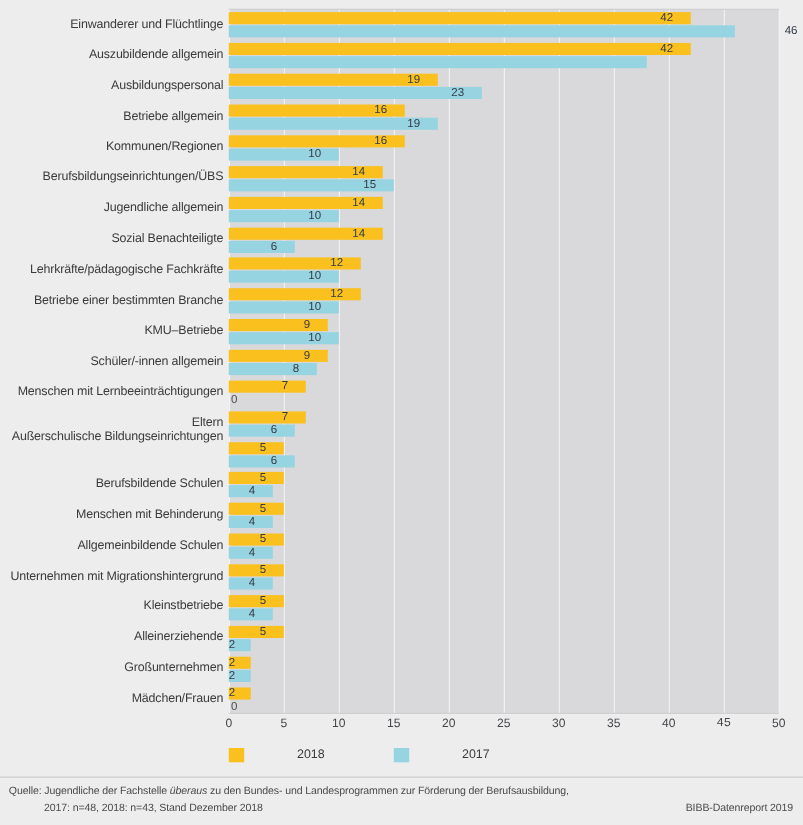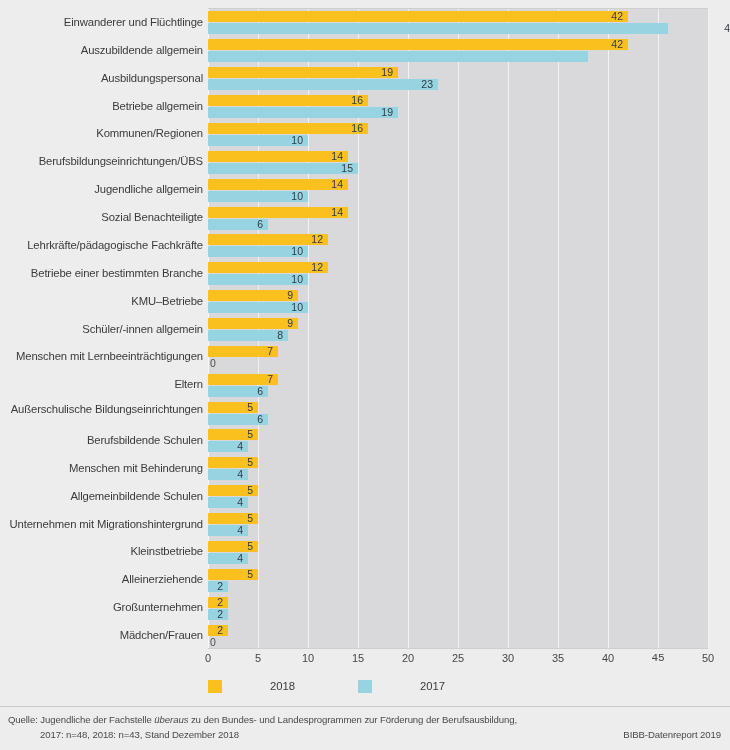--- a/index.html
+++ b/index.html
@@ -68,21 +68,21 @@
   .bar.y2018 { background: #fac01e; }
   .bar.y2017 { background: #96d4e2; }
 
   .bar-value {
     position: absolute;
     height: 11px;
     line-height: 11px;
     font-size: 10.5px;
     color: #333b45;
     text-align: right;
-    padding-right: 5px;
+    padding-right: 16px;
     box-sizing: border-box;
     white-space: nowrap;
   }
   .bar-value.zero {
     text-align: left;
     padding-right: 0;
     padding-left: 2px;
     color: #4d4d4d;
   }
 
@@ -180,21 +180,21 @@
         <div class="cat-label" style="top: 119.413px;">Kommunen/Regionen</div>
         <div class="cat-label" style="top: 147.283px;">Berufsbildungseinrichtungen/ÜBS</div>
         <div class="cat-label" style="top: 175.152px;">Jugendliche allgemein</div>
         <div class="cat-label" style="top: 203.022px;">Sozial Benachteiligte</div>
         <div class="cat-label" style="top: 230.891px;">Lehrkräfte/pädagogische Fachkräfte</div>
         <div class="cat-label" style="top: 258.761px;">Betriebe einer bestimmten Branche</div>
         <div class="cat-label" style="top: 286.63px;">KMU–Betriebe</div>
         <div class="cat-label" style="top: 314.5px;">Schüler/-innen allgemein</div>
         <div class="cat-label" style="top: 342.37px;">Menschen mit Lernbeeinträchtigungen</div>
         <div class="cat-label" style="top: 370.239px;">Eltern</div>
-        <div class="cat-label" style="top: 395px;">Außerschulische Bildungseinrichtungen</div>
+        <div class="cat-label" style="top: 383px;">Außerschulische Bildungseinrichtungen</div>
         <div class="cat-label" style="top: 425.978px;">Berufsbildende Schulen</div>
         <div class="cat-label" style="top: 453.848px;">Menschen mit Behinderung</div>
         <div class="cat-label" style="top: 481.717px;">Allgemeinbildende Schulen</div>
         <div class="cat-label" style="top: 509.587px;">Unternehmen mit Migrationshintergrund</div>
         <div class="cat-label" style="top: 537.457px;">Kleinstbetriebe</div>
         <div class="cat-label" style="top: 565.326px;">Alleinerziehende</div>
         <div class="cat-label" style="top: 593.196px;">Großunternehmen</div>
         <div class="cat-label" style="top: 621.065px;">Mädchen/Frauen</div>
       </div>
 

